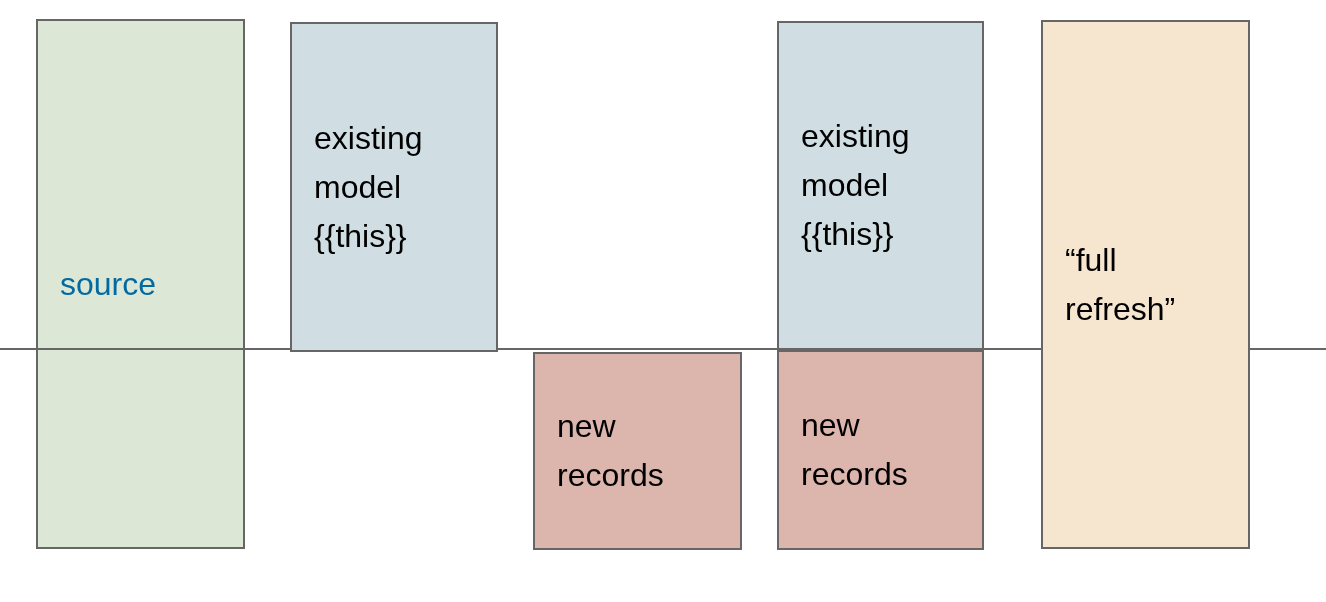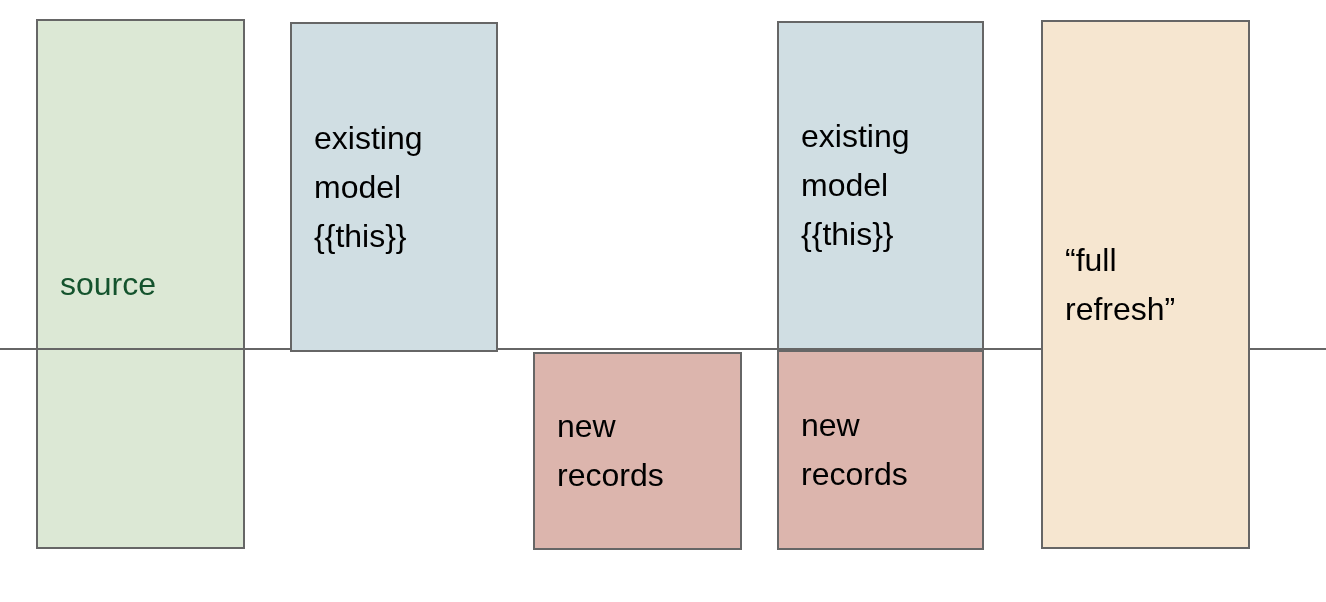--- a/index.html
+++ b/index.html
@@ -51,21 +51,21 @@
   .b-full-refresh    { left: 1041px; top: 20px;  width: 209px; height: 529px; }
 </style>
 </head>
 <body>
 
 <div class="canvas">
 
   <div class="axis-line" style="background-color: rgb(102, 102, 102);"></div>
 
   <div class="box b-source" style="background-color: rgb(220, 232, 213); border-color: rgb(102, 102, 102);">
-    <span class="label" style="color: #14532d;">source</span>
+    <span class="label" style="color: #0369a1;">source</span>
   </div>
 
   <div class="box b-existing-1" style="background-color: rgb(208, 222, 227); border-color: rgb(102, 102, 102);">
     <span class="label" style="color: rgb(0, 0, 0);">existing
 model
 {{this}}</span>
   </div>
 
   <div class="box b-new-records-1" style="background-color: rgb(220, 181, 173); border-color: rgb(102, 102, 102);">
     <span class="label" style="color: rgb(0, 0, 0);">new

